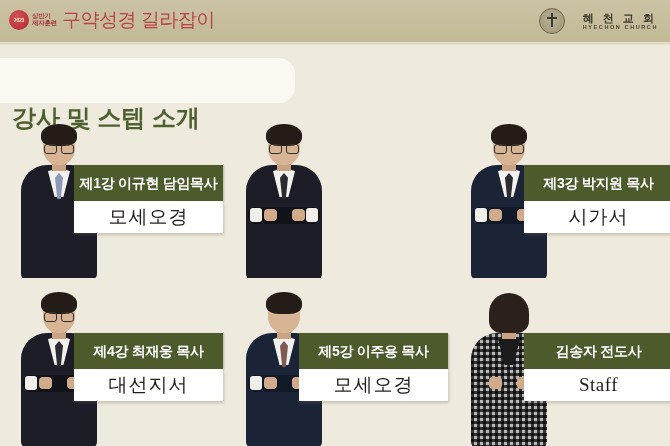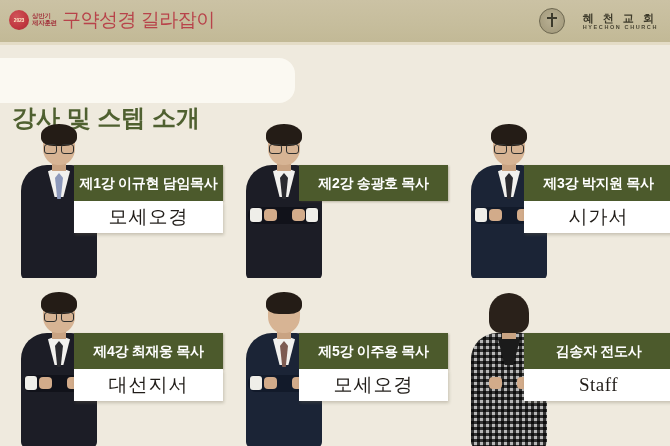--- a/index.html
+++ b/index.html
@@ -417,23 +417,20 @@
           <div class="p-arms"></div>
           <div class="p-cuff-l"></div>
           <div class="p-cuff-r"></div>
           <div class="p-hand-l"></div>
           <div class="p-hand-r"></div>
           <div class="p-neck"></div>
           <div class="p-head"></div>
           <div class="p-hair"></div>
           <div class="p-glasses"></div>
         </div>
-        <div class="name-bar">
-          <div class="name-bar-text">제2강 송광호 목사</div>
-        </div>
       </div>
 
       <div class="card card-c3">
         <div class="portrait">
           <div class="p-body navy"></div>
           <div class="p-shirt"></div>
           <div class="p-tie dark"></div>
           <div class="p-arms navy"></div>
           <div class="p-cuff-l"></div>
           <div class="p-cuff-r"></div>

